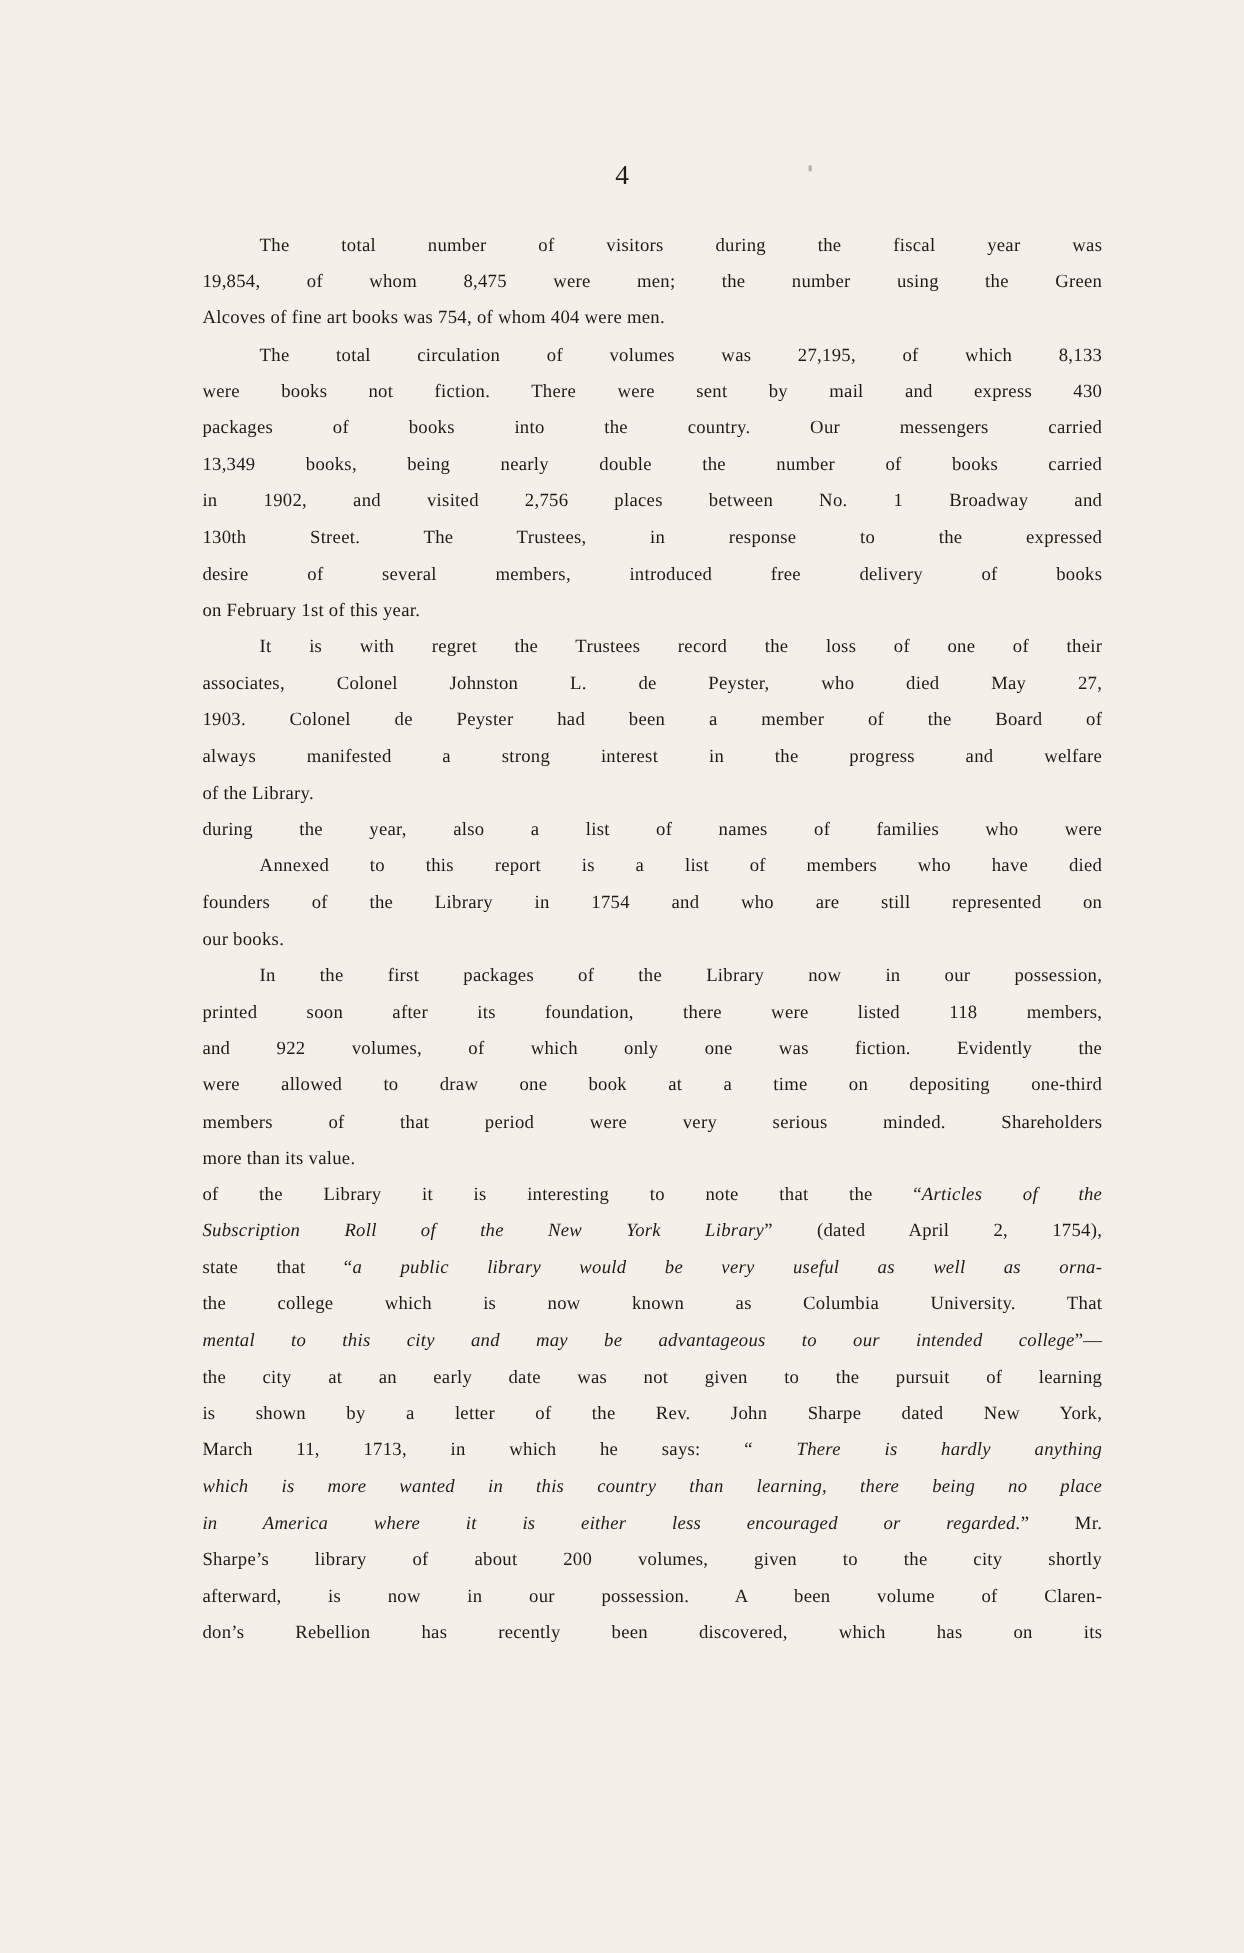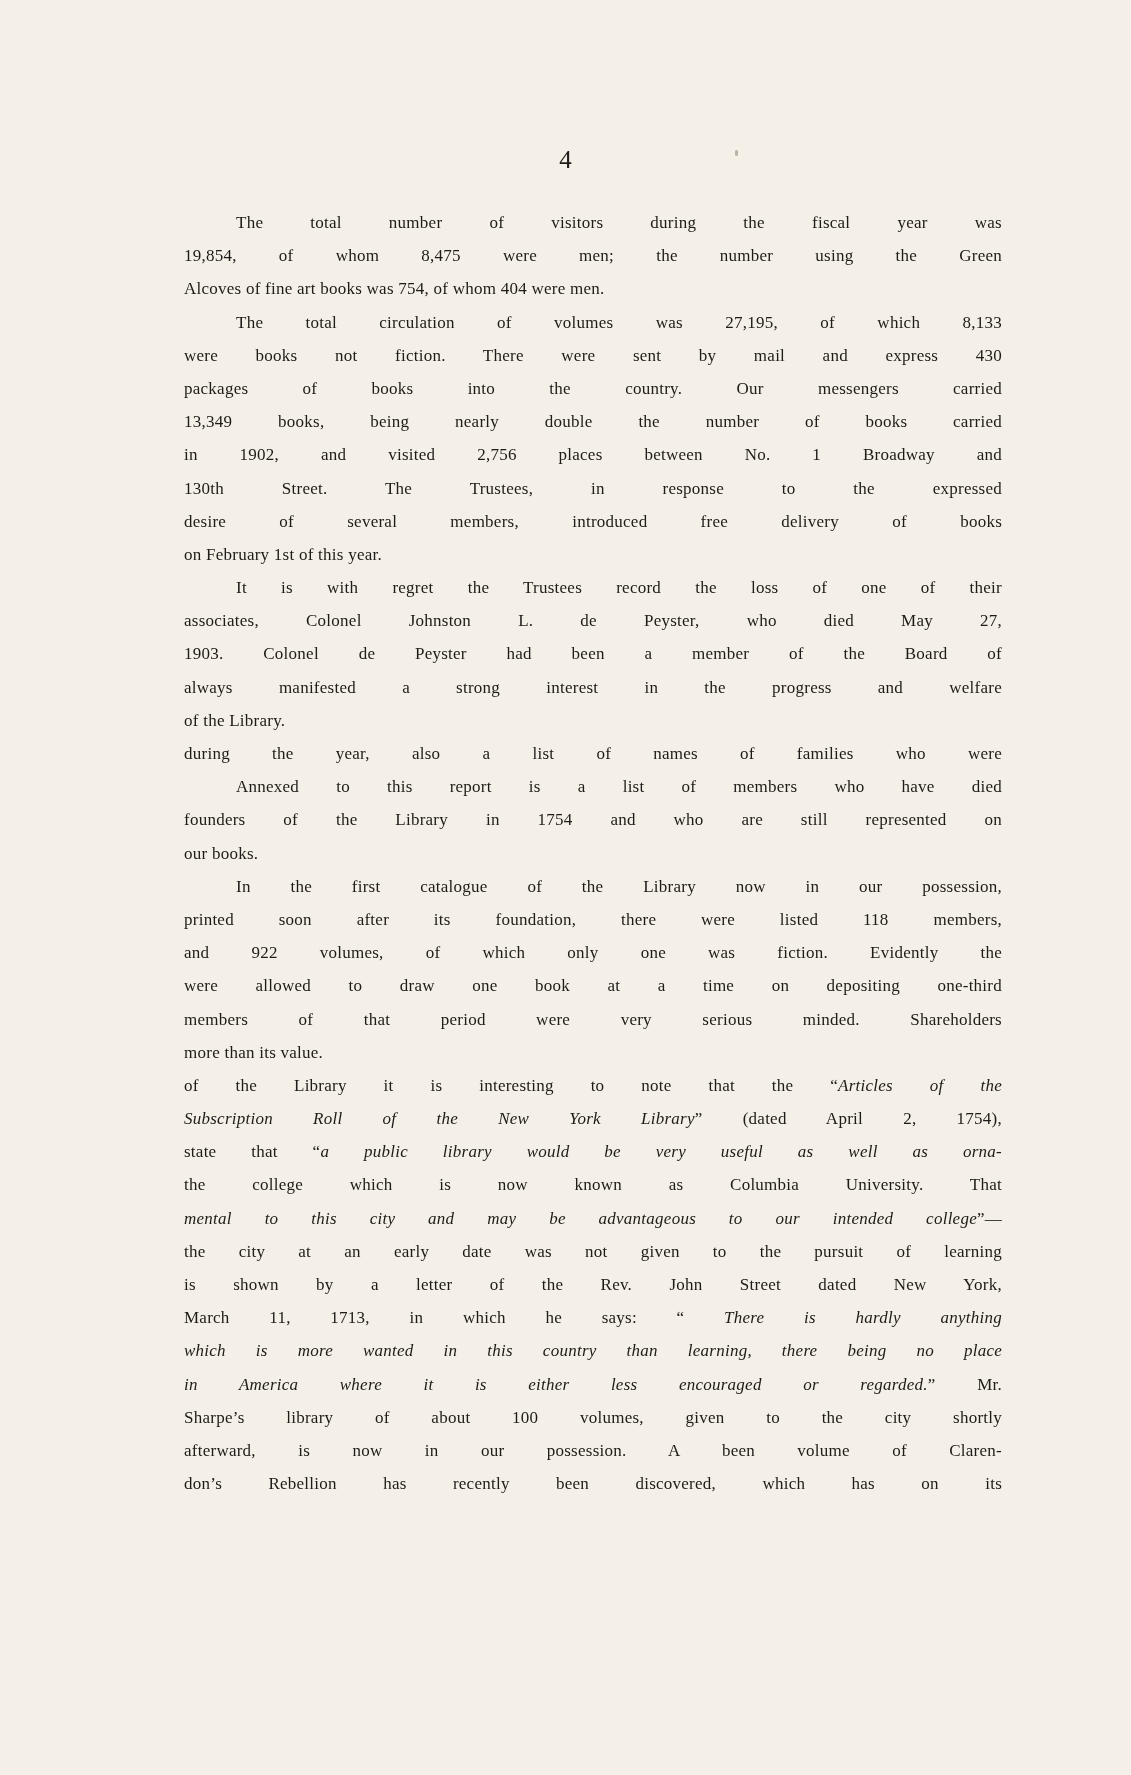--- a/index.html
+++ b/index.html
@@ -56,35 +56,35 @@
       <span class="line"><span>always manifested a strong interest in the progress and welfare</span></span>
       <span class="line last"><span>of the Library.</span></span>
     </div>
     <div>
       <span class="line"><span>during the year, also a list of names of families who were</span></span>
       <span class="line indent"><span>Annexed to this report is a list of members who have died</span></span>
       <span class="line"><span>founders of the Library in 1754 and who are still represented on</span></span>
       <span class="line last"><span>our books.</span></span>
     </div>
     <div>
-      <span class="line indent"><span>In the first catalogue of the Library now in our possession,</span></span>
+      <span class="line indent"><span>In the first packages of the Library now in our possession,</span></span>
       <span class="line"><span>printed soon after its foundation, there were listed 118 members,</span></span>
       <span class="line"><span>and 922 volumes, of which only one was fiction.  Evidently the</span></span>
       <span class="line"><span>were allowed to draw one book at a time on depositing one-third</span></span>
       <span class="line"><span>members of that period were very serious minded.  Shareholders</span></span>
       <span class="line last"><span>more than its value.</span></span>
     </div>
     <div>
       <span class="line"><span>of the Library it is interesting to note that the “</span><span class="it">Articles of the</span></span>
       <span class="line"><span class="it">Subscription Roll of the New York Library</span><span>” (dated April 2, 1754),</span></span>
       <span class="line"><span>state that “</span><span class="it">a public library would be very useful as well as orna-</span></span>
       <span class="line"><span>the college which is now known as Columbia University.  That</span></span>
       <span class="line"><span class="it">mental to this city and may be advantageous to our intended college</span><span>”—</span></span>
       <span class="line"><span>the city at an early date was not given to the pursuit of learning</span></span>
-      <span class="line"><span>is shown by a letter of the Rev. John Street dated New York,</span></span>
+      <span class="line"><span>is shown by a letter of the Rev. John Sharpe dated New York,</span></span>
       <span class="line"><span>March 11, 1713, in which he says: “ </span><span class="it">There is hardly anything</span></span>
       <span class="line"><span class="it">which is more wanted in this country than learning, there being no place</span></span>
       <span class="line"><span class="it">in America where it is either less encouraged or regarded.</span><span>”  Mr.</span></span>
-      <span class="line"><span>Sharpe’s library of about 100 volumes, given to the city shortly</span></span>
+      <span class="line"><span>Sharpe’s library of about 200 volumes, given to the city shortly</span></span>
       <span class="line"><span>afterward, is now in our possession.  A been volume of Claren-</span></span>
       <span class="line"><span>don’s Rebellion has recently been discovered, which has on its</span></span>
     </div>
   </div>
 
 </body></html>

